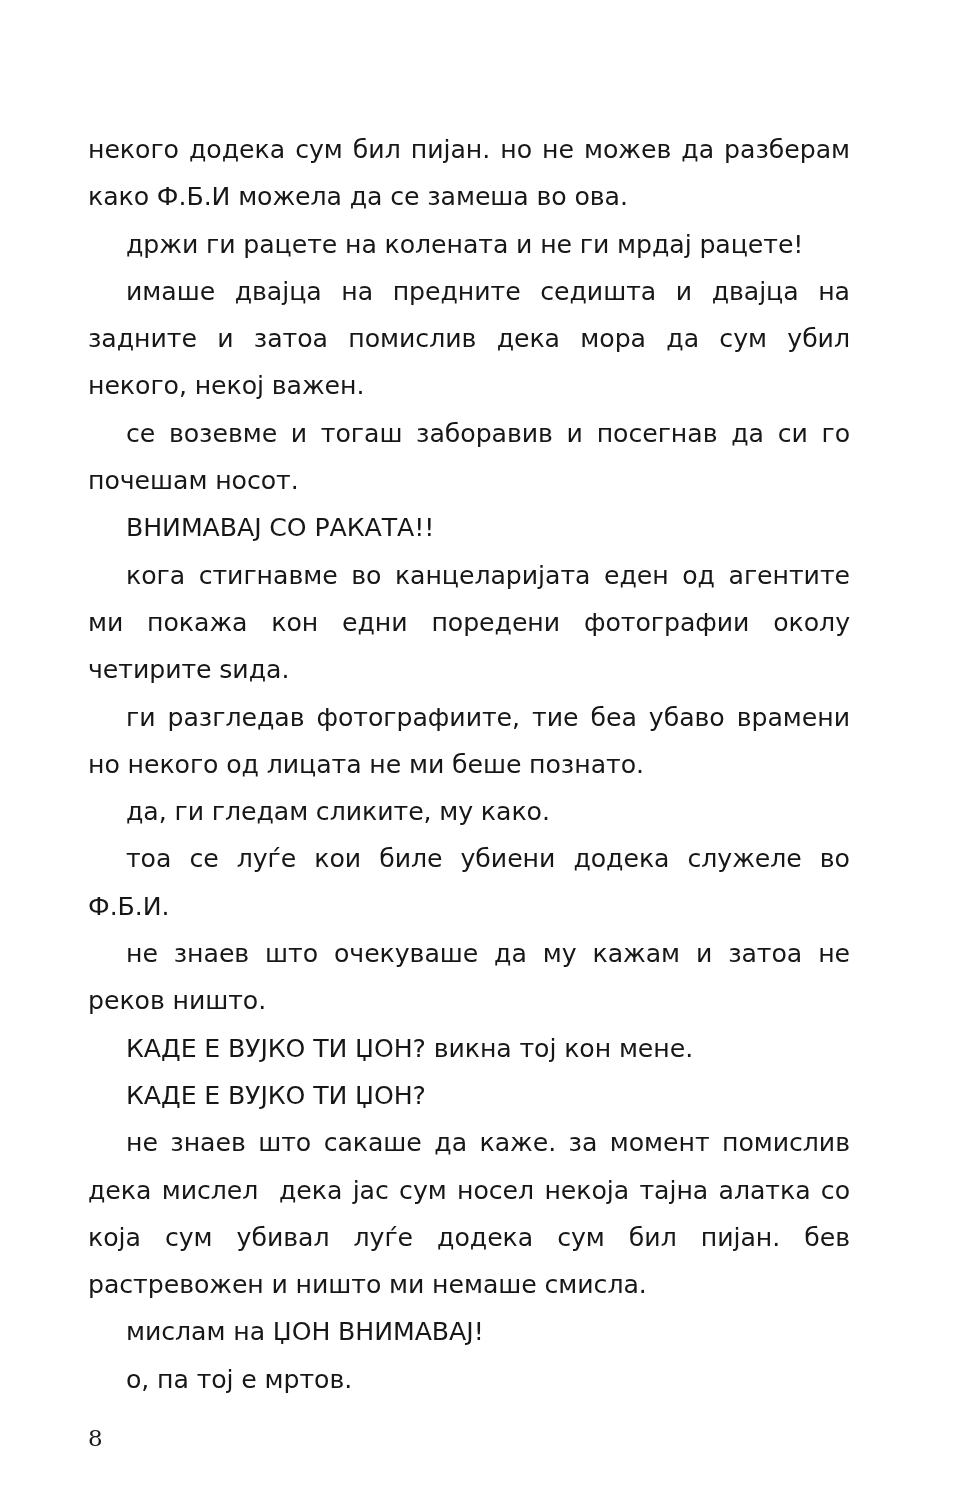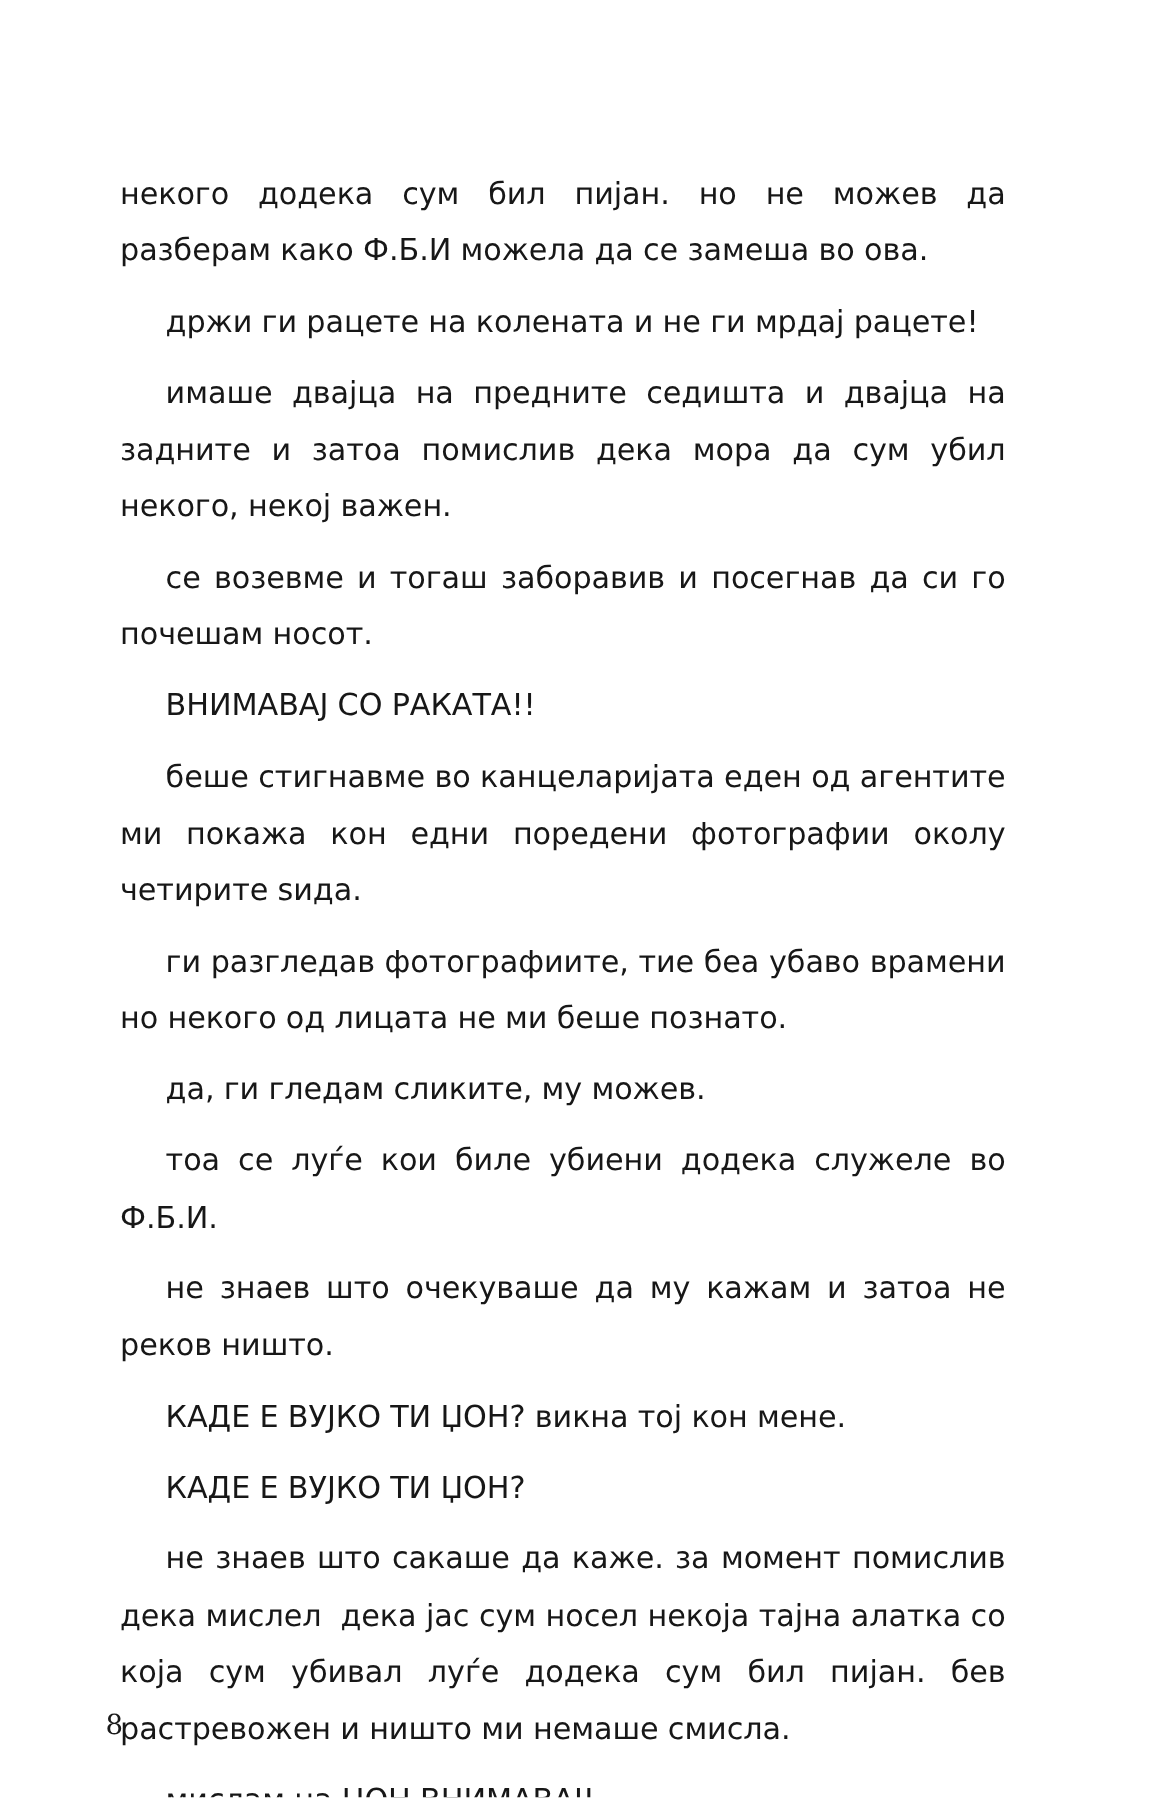--- a/index.html
+++ b/index.html
@@ -15,21 +15,21 @@
     overflow: hidden;
     box-sizing: border-box;
   }
   .text-column {
     position: absolute;
     left: 88px;
     top: 126px;
     width: 762px;
   }
   .para {
-    margin: 12px;
+    margin: 0;
     font-family: "DejaVu Sans", "Liberation Sans", sans-serif;
     font-size: 25.2px;
     line-height: 47.3px;
     color: #171717;
     text-align: justify;
     text-justify: inter-word;
     text-indent: 38px;
     -webkit-hyphens: none;
     hyphens: none;
     white-space: pre-wrap;
@@ -57,23 +57,23 @@
 <body>
 
 <div class="page">
 
   <div class="text-column">
     <p class="para no-indent">некого додека сум бил пијан. но не можев да разберам како Ф.Б.И можела да се замеша во ова.</p>
     <p class="para">држи ги рацете на колената и не ги мрдај рацете!</p>
     <p class="para">имаше двајца на предните седишта и двајца на задните и затоа помислив дека мора да сум убил некого, некој важен.</p>
     <p class="para">се возевме и тогаш заборавив и посегнав да си го почешам носот.</p>
     <p class="para">ВНИМАВАЈ СО РАКАТА!!</p>
-    <p class="para">беше стигнавме во канцеларијата еден од агентите ми покажа кон едни поредени фотографии околу четирите ѕида.</p>
+    <p class="para">кога стигнавме во канцеларијата еден од агентите ми покажа кон едни поредени фотографии околу четирите ѕида.</p>
     <p class="para">ги разгледав фотографиите, тие беа убаво врамени но некого од лицата не ми беше познато.</p>
-    <p class="para">да, ги гледам сликите, му можев.</p>
+    <p class="para">да, ги гледам сликите, му како.</p>
     <p class="para">тоа се луѓе кои биле убиени додека служеле во Ф.Б.И.</p>
     <p class="para">не знаев што очекуваше да му кажам и затоа не реков ништо.</p>
     <p class="para">КАДЕ Е ВУЈКО ТИ ЏОН? викна тој кон мене.</p>
     <p class="para">КАДЕ Е ВУЈКО ТИ ЏОН?</p>
     <p class="para">не знаев што сакаше да каже. за момент помислив дека мислел  дека јас сум носел некоја тајна алатка со која сум убивал луѓе додека сум бил пијан. бев растревожен и ништо ми немаше смисла.</p>
     <p class="para">мислам на ЏОН ВНИМАВАЈ!</p>
     <p class="para">о, па тој е мртов.</p>
 
   </div>
 

